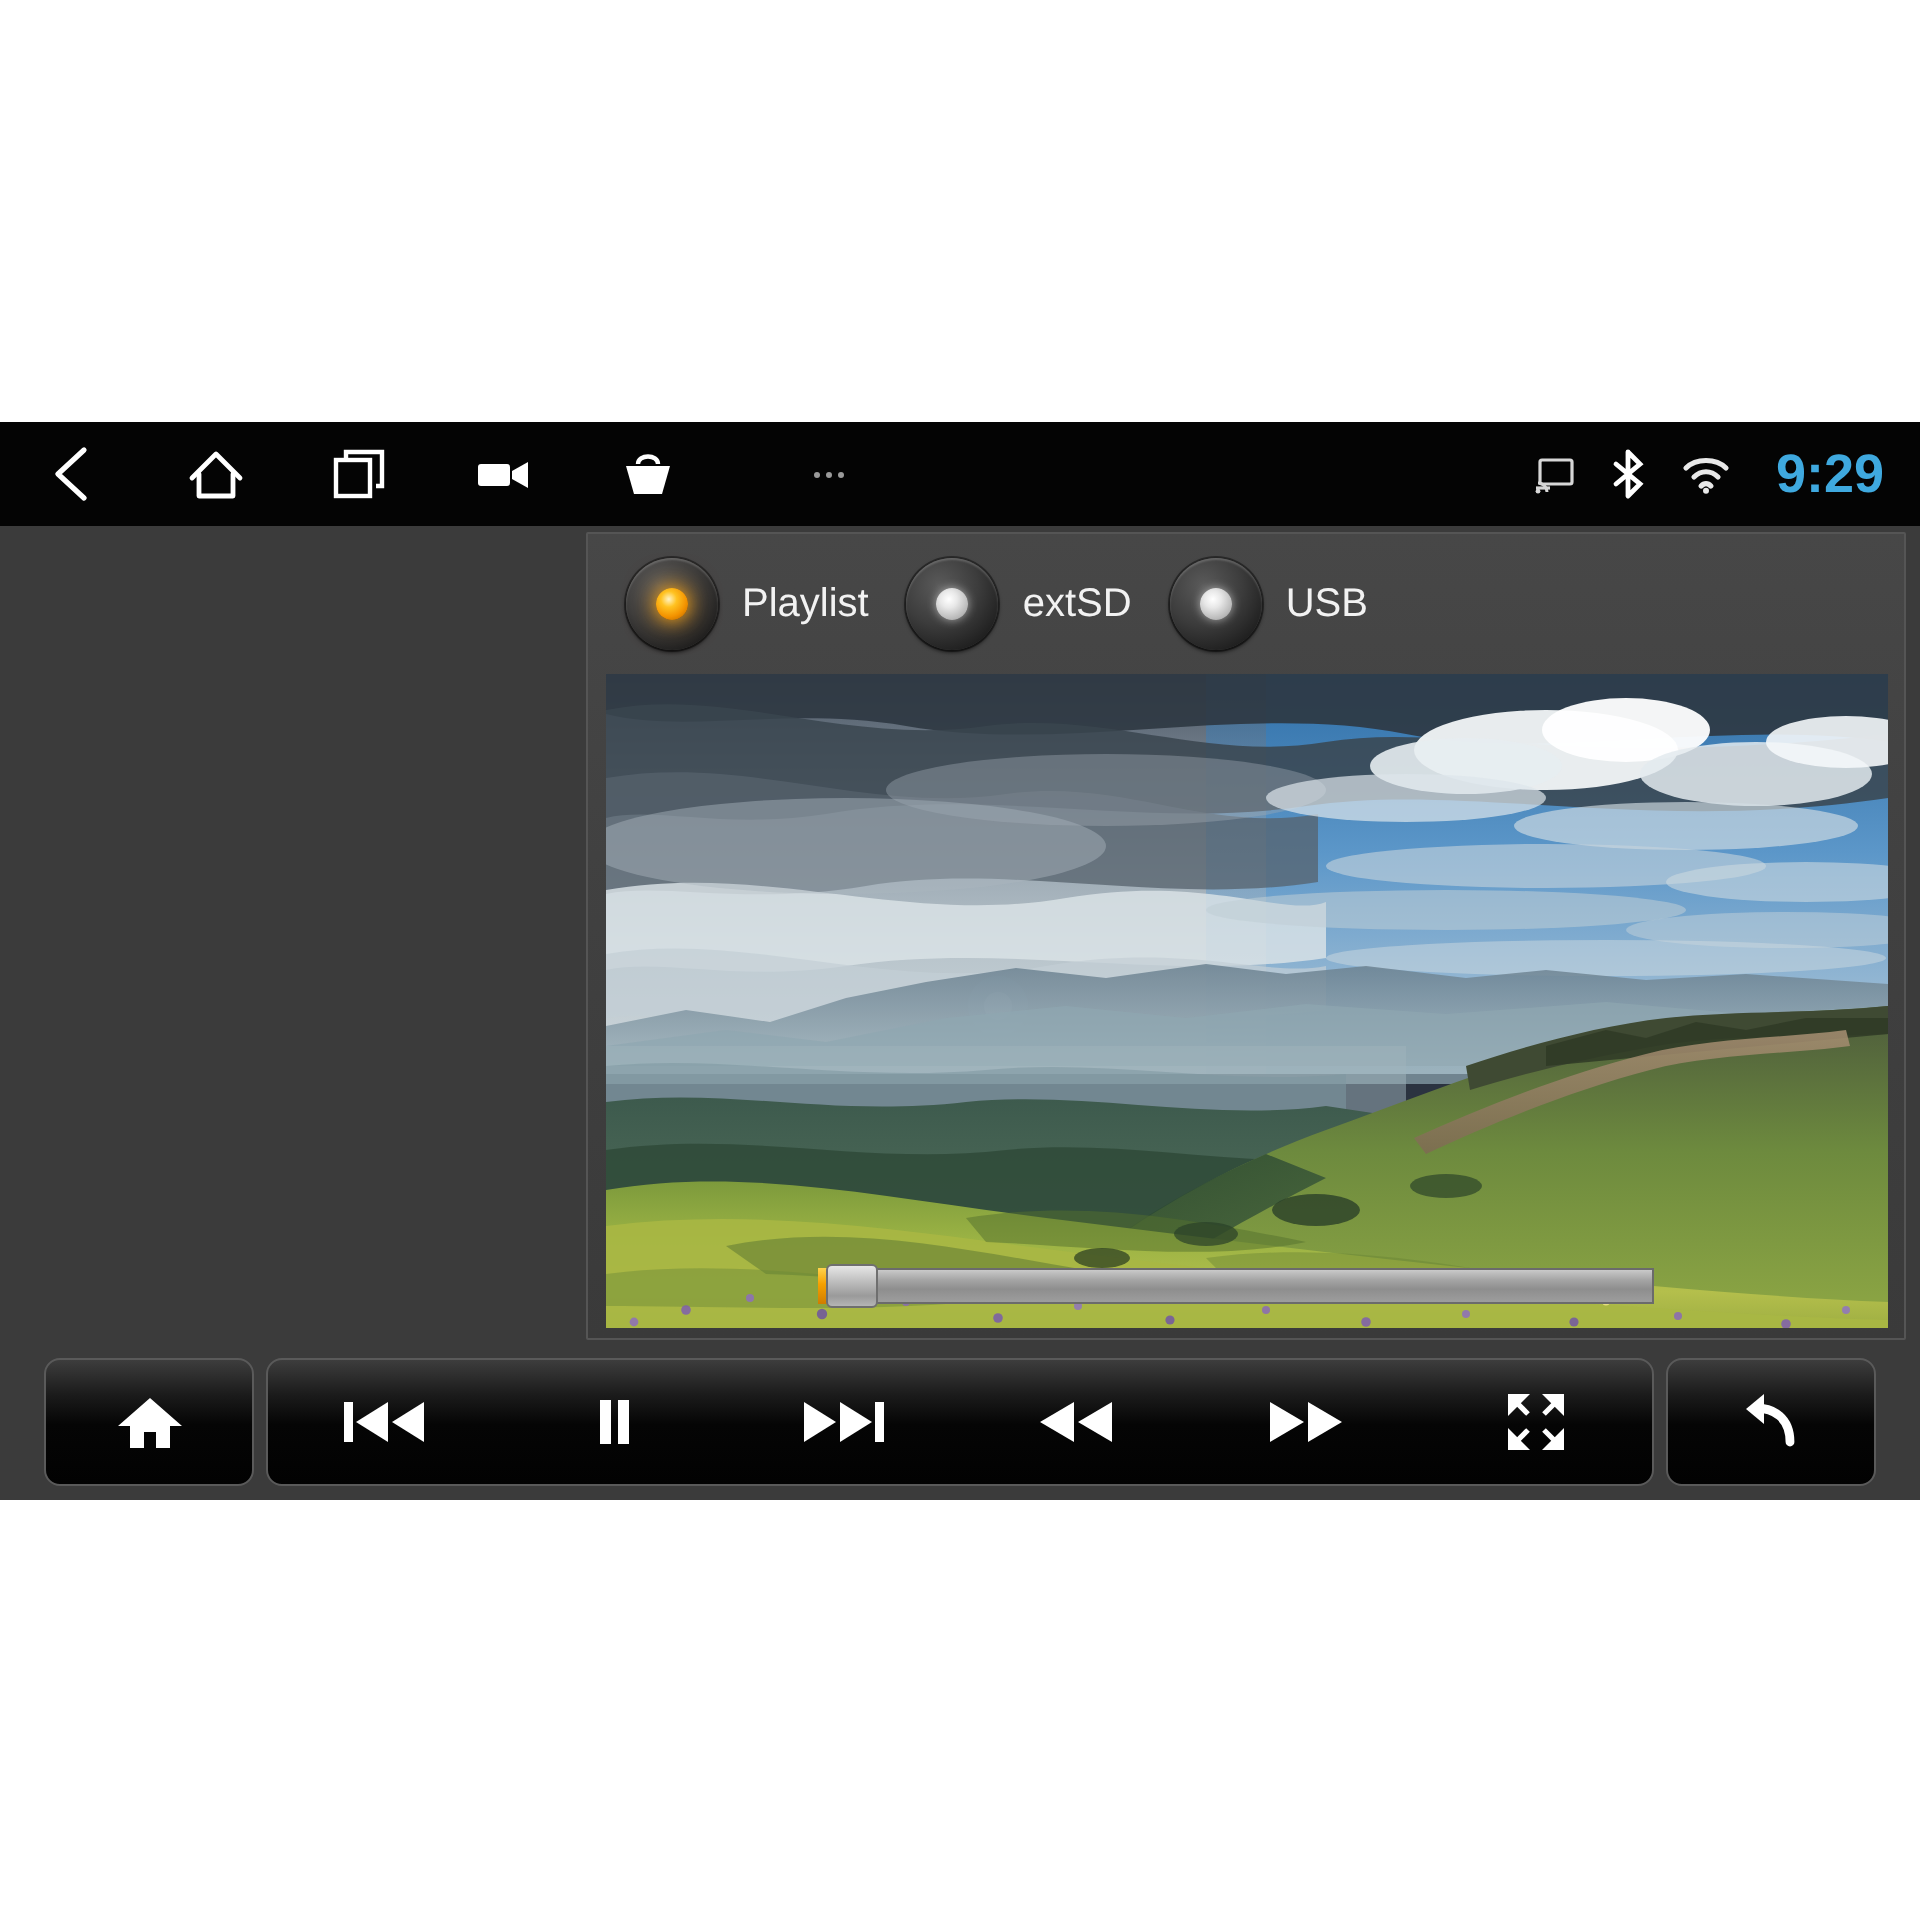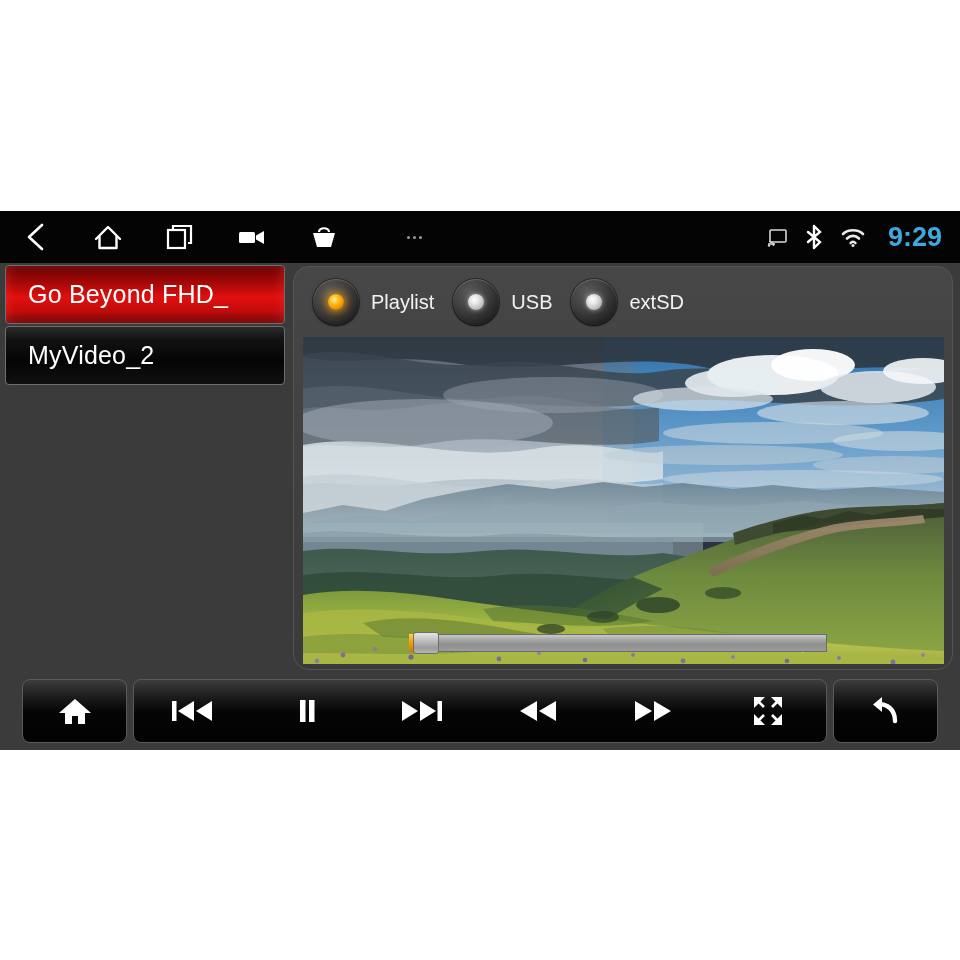--- a/index.html
+++ b/index.html
@@ -48,21 +48,21 @@
     box-shadow:inset 0 0 14px rgba(255,60,60,.45);
   }
   .pl-item.unsel {
     background:linear-gradient(to bottom,#2b2b2b 0%,#121212 22%,#050505 60%,#101010 100%);
   }
 
   
   #panel {
     position:absolute; left:293px; top:55px; width:660px; height:404px;
     background:linear-gradient(to bottom,#474747 0%,#414141 40%,#3a3a3a 100%);
-    border:1px solid #555; border-radius:16px;
+    border:1px solid #555; border-radius:1px;
   }
   #sourcebar {
     position:absolute; left:0; top:0; width:100%; height:70px;
     display:flex; align-items:center;
   }
   .src { display:flex; align-items:center; margin-left:19px; }
   .src .knob {
     width:46px; height:46px; border-radius:50%;
     background:radial-gradient(circle at 36% 30%,#5a5a5a 0%,#3c3c3c 45%,#1e1e1e 80%,#151515 100%);
     box-shadow:0 1px 2px rgba(0,0,0,.8), inset 0 1px 1px rgba(255,255,255,.18),
@@ -275,49 +275,41 @@
         <path d="M3,8 C8,3 18,3 23,8" fill="none" stroke="#e9e9e9" stroke-width="2.6" stroke-linecap="round"></path>
         <path d="M7,12.5 C10.5,9 15.5,9 19,12.5" fill="none" stroke="#e9e9e9" stroke-width="2.6" stroke-linecap="round"></path>
         <path d="M10.6,17 C12,15.4 14,15.4 15.4,17" fill="none" stroke="#e9e9e9" stroke-width="2.6" stroke-linecap="round"></path>
         <circle cx="13" cy="19.4" r="1.5" fill="#e9e9e9"></circle>
       </svg>
 
       <div id="clock">9:29</div>
     </div>
   </div>
 
-  <div id="sidebar">
-    <div class="pl-item sel">
-      <span>Go Beyond FHD_</span>
-    </div>
-    <div class="pl-item unsel">
-      <span>MyVideo_2</span>
-    </div>
-  </div>
 
   <div id="panel">
 
     <div id="sourcebar">
       <div class="src on">
         <span class="knob">
           <span class="led"></span>
         </span>
         <span class="lbl">Playlist</span>
       </div>
       <div class="src">
         <span class="knob">
           <span class="led"></span>
         </span>
-        <span class="lbl">USB</span>
+        <span class="lbl">extSD</span>
       </div>
       <div class="src">
         <span class="knob">
           <span class="led"></span>
         </span>
-        <span class="lbl">extSD</span>
+        <span class="lbl">USB</span>
       </div>
     </div>
 
     <div id="video">
       <svg viewBox="0 0 641 327" preserveAspectRatio="none">
         <defs>
           <linearGradient id="skyL" x1="0" y1="0" x2="0" y2="1">
             <stop offset="0%" stop-color="#4a5462"></stop>
             <stop offset="35%" stop-color="#8c9aa6"></stop>
             <stop offset="70%" stop-color="#b9c5cc"></stop>

